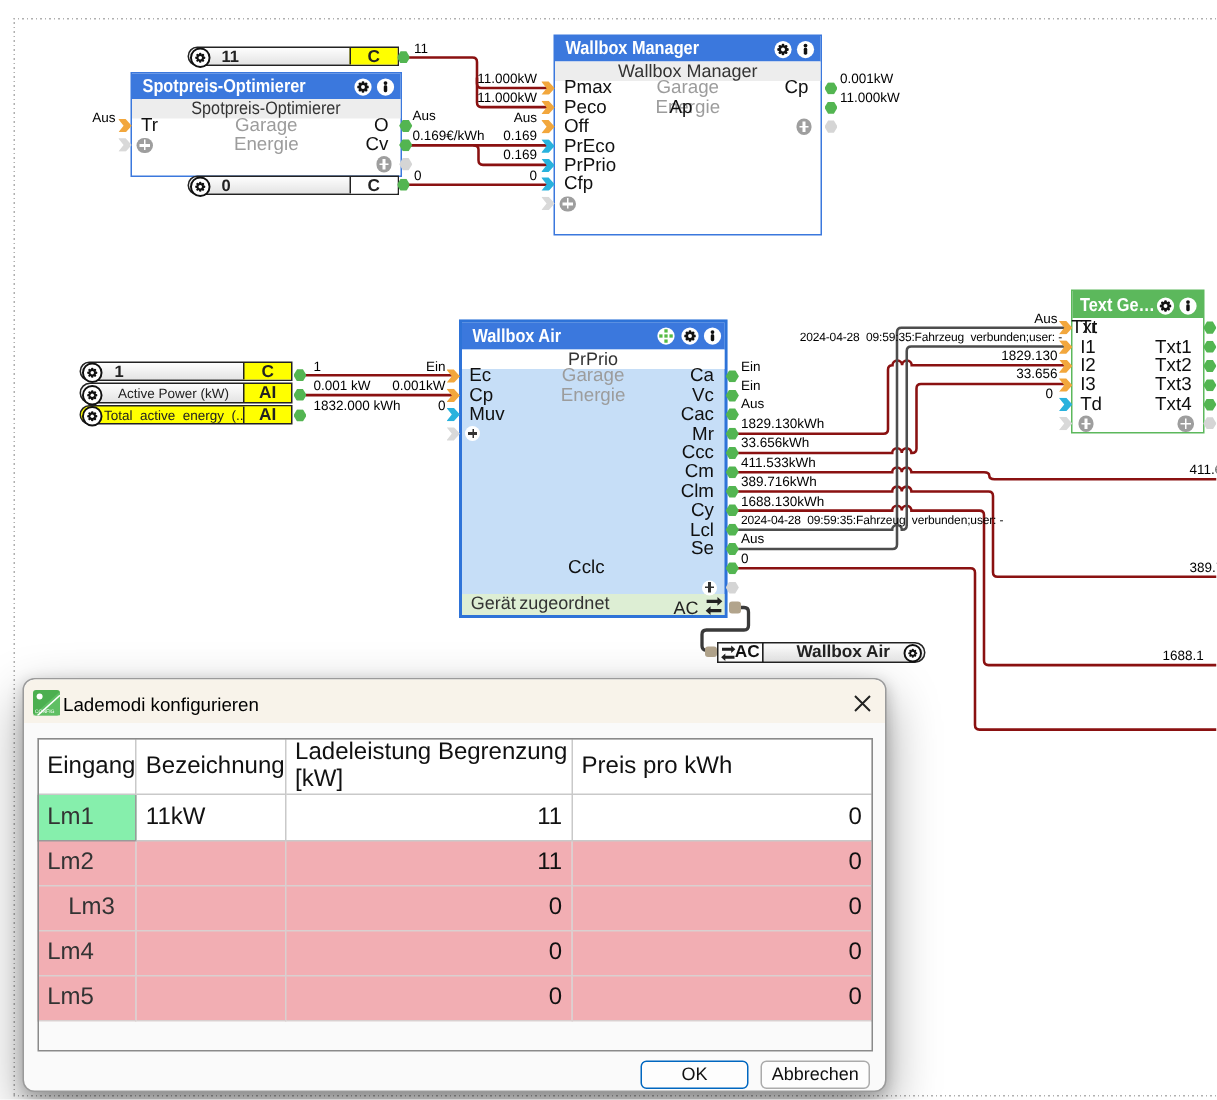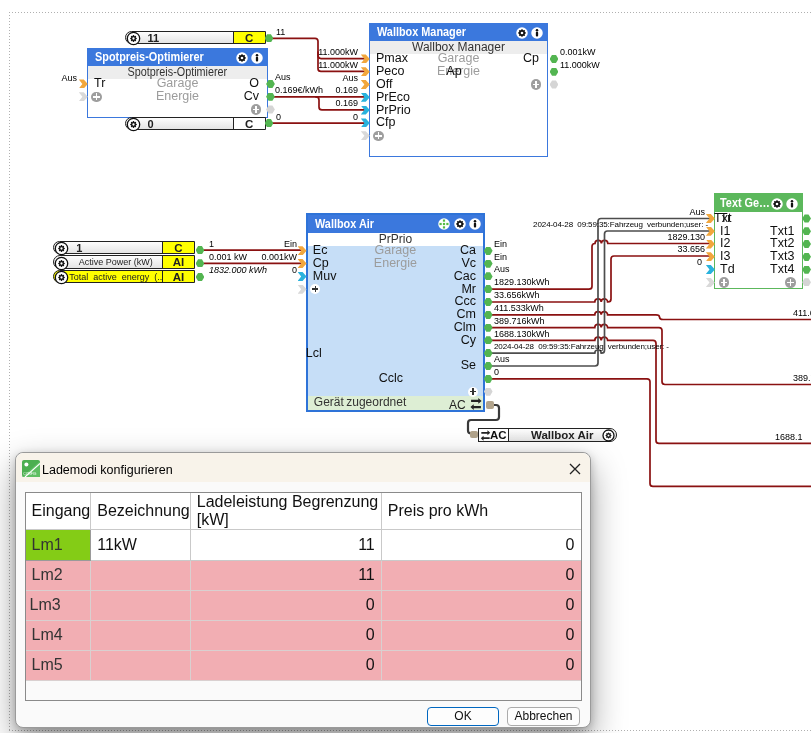--- a/index.html
+++ b/index.html
@@ -35,21 +35,21 @@
 <path stroke="#4d4d4d" stroke-width="1.7" d="M490,366 L595,366 Q598,366 598,363 L598,221.5 Q598,218.5 601,218.5 L710,218.5"></path>
 <path stroke="#4d4d4d" stroke-width="1.7" d="M490,353.2 L594.8,353.2 A3.2,3.2 0 0 1 601.2,353.2 L601.5,353.2 Q604.5,353.2 604.5,350.2 L604.5,234 Q604.5,231 607.5,231 L710,231"></path>
 <path stroke="#3a3a3a" stroke-width="2.2" d="M493,405 L496,405 Q499,405 499,408 L499,417 Q499,420 496,420 L471,420 Q468,420 468,423 L468,430.5 Q468,433.5 471,433.5 L473,433.5"></path>
 </svg>
 <div class="lab" style="font-size:9px;line-height:9px;left:276px;top:27.8px;">11</div>
 <div class="lab" style="font-size:9px;line-height:9px;left:275px;top:72.9px;">Aus</div>
 <div class="lab" style="font-size:9px;line-height:9px;left:275px;top:86.2px;">0.169€/kWh</div>
 <div class="lab" style="font-size:9px;line-height:9px;left:276px;top:112.6px;">0</div>
 <div class="lab" style="font-size:9px;line-height:9px;left:209px;top:240.0px;">1</div>
 <div class="lab" style="font-size:9px;line-height:9px;left:209px;top:252.8px;">0.001 kW</div>
-<div class="lab" style="font-size:9px;line-height:9px;left:209px;top:265.6px;font-style:italic;">1832.000 kWh</div>
+<div class="lab" style="font-size:9px;line-height:9px;left:209px;top:265.6px;">1832.000 kWh</div>
 <div class="lab" style="font-size:9px;line-height:9px;left:494px;top:239.8px;">Ein</div>
 <div class="lab" style="font-size:9px;line-height:9px;left:494px;top:252.6px;">Ein</div>
 <div class="lab" style="font-size:9px;line-height:9px;left:494px;top:265.4px;">Aus</div>
 <div class="lab" style="font-size:9px;line-height:9px;left:494px;top:278.4px;">1829.130kWh</div>
 <div class="lab" style="font-size:9px;line-height:9px;left:494px;top:291.2px;">33.656kWh</div>
 <div class="lab" style="font-size:9px;line-height:9px;left:494px;top:304.0px;">411.533kWh</div>
 <div class="lab" style="font-size:9px;line-height:9px;left:494px;top:316.8px;">389.716kWh</div>
 <div class="lab" style="font-size:9px;line-height:9px;left:494px;top:329.6px;">1688.130kWh</div>
 <div class="lab" style="font-size:8px;line-height:8px;letter-spacing:-0.1px;left:494px;top:343.4px;">2024-04-28&nbsp; 09:59:35:Fahrzeug&nbsp; verbunden;user: -</div>
 <div class="lab" style="font-size:9px;line-height:9px;left:494px;top:355.2px;">Aus</div>
@@ -291,21 +291,21 @@
 <div class="nt" style="left:305.8px;width:179.2px;top:244.2px;text-align:center;color:#9c9c9c;font-size:12.5px">Garage</div>
 <div class="nt" style="left:305.8px;width:179.2px;top:257.0px;text-align:center;color:#9c9c9c;font-size:12.5px">Energie</div>
 <div class="nt" style="left:305.8px;width:170.2px;top:244.2px;text-align:right;font-size:12.5px">Ca</div>
 <div class="nt" style="left:305.8px;width:170.2px;top:257.0px;text-align:right;font-size:12.5px">Vc</div>
 <div class="nt" style="left:305.8px;width:170.2px;top:269.8px;text-align:right;font-size:12.5px">Cac</div>
 <div class="nt" style="left:305.8px;width:170.2px;top:282.6px;text-align:right;font-size:12.5px">Mr</div>
 <div class="nt" style="left:305.8px;width:170.2px;top:295.4px;text-align:right;font-size:12.5px">Ccc</div>
 <div class="nt" style="left:305.8px;width:170.2px;top:308.2px;text-align:right;font-size:12.5px">Cm</div>
 <div class="nt" style="left:305.8px;width:170.2px;top:321.0px;text-align:right;font-size:12.5px">Clm</div>
 <div class="nt" style="left:305.8px;width:170.2px;top:333.8px;text-align:right;font-size:12.5px">Cy</div>
-<div class="nt" style="left:305.8px;width:170.2px;top:346.6px;font-size:12.5px">Lcl</div>
+<div class="nt" style="left:305.8px;width:170.2px;top:346.6px;text-align:right;font-size:12.5px">Lcl</div>
 <div class="nt" style="left:305.8px;width:170.2px;top:359.4px;text-align:right;font-size:12.5px">Se</div>
 <div class="nt" style="left:305.8px;width:170.2px;top:372.2px;text-align:center;font-size:12.5px">Cclc</div>
 <div class="plus" style="left:310.3px;top:284.2px;width:10px;height:10px;background:#fff;color:#333">
     <i class="h"></i>
     <i class="v"></i>
   </div>
 <div class="plus" style="left:468.0px;top:386.6px;width:10px;height:10px;background:#fff;color:#333">
     <i class="h"></i>
     <i class="v"></i>
   </div>
@@ -425,33 +425,33 @@
     </svg>
 <table style="position:absolute;left:8.5px;top:39px;width:557px;border-collapse:collapse;background:#fff;font-size:16px;color:#111">
 <tbody>
         <tr style="height:27px">
 <td style="width:57px;border:1px solid #c9c9c9;padding-left:6px">Eingang</td>
 <td style="width:88.5px;border:1px solid #c9c9c9;padding-left:6px">Bezeichnung</td>
 <td style="width:191px;border:1px solid #c9c9c9;padding-left:6px">Ladeleistung Begrenzung [kW]</td>
 <td style="border:1px solid #c9c9c9;padding-left:6px">Preis pro kWh</td>
 </tr>
 <tr style="height:30.5px">
-<td style="background:#84cc16;border:1px solid #9a9a9a;padding-left:6px;color:#333">Lm1</td>
+<td style="background:#86efac;border:1px solid #9a9a9a;padding-left:6px;color:#333">Lm1</td>
 <td style="border:1px solid #c9c9c9;padding-left:6px">11kW</td>
 <td style="border:1px solid #c9c9c9;text-align:right;padding-right:6px">11</td>
 <td style="border:1px solid #c9c9c9;text-align:right;padding-right:6px">0</td>
 </tr>
 <tr style="height:30px;background:#f2aeb3">
 <td style="border:1px solid #d9d0d0;padding-left:6px;color:#333">Lm2</td>
 <td style="border:1px solid #d9d0d0"></td>
 <td style="border:1px solid #d9d0d0;text-align:right;padding-right:6px">11</td>
 <td style="border:1px solid #d9d0d0;text-align:right;padding-right:6px">0</td>
 </tr>
 <tr style="height:30px;background:#f2aeb3">
-<td style="border:1px solid #d9d0d0;padding-left:4px;color:#333">Lm3</td>
+<td style="border:1px solid #d9d0d0;padding-left:20px;color:#333">Lm3</td>
 <td style="border:1px solid #d9d0d0"></td>
 <td style="border:1px solid #d9d0d0;text-align:right;padding-right:6px">0</td>
 <td style="border:1px solid #d9d0d0;text-align:right;padding-right:6px">0</td>
 </tr>
 <tr style="height:30px;background:#f2aeb3">
 <td style="border:1px solid #d9d0d0;padding-left:6px;color:#333">Lm4</td>
 <td style="border:1px solid #d9d0d0"></td>
 <td style="border:1px solid #d9d0d0;text-align:right;padding-right:6px">0</td>
 <td style="border:1px solid #d9d0d0;text-align:right;padding-right:6px">0</td>
 </tr>

